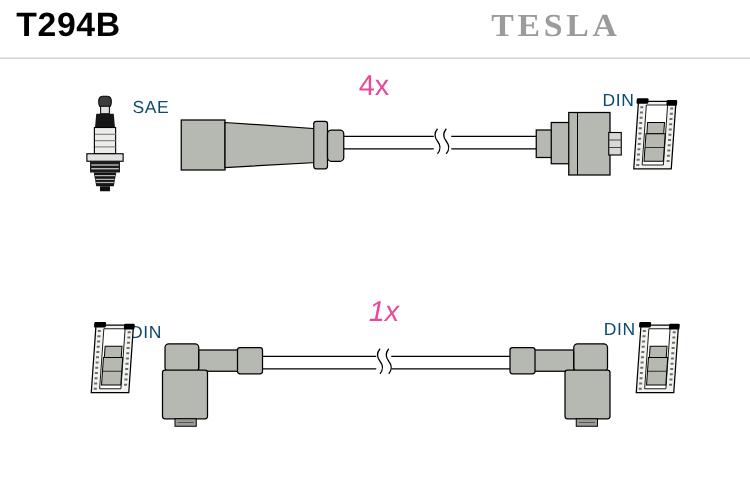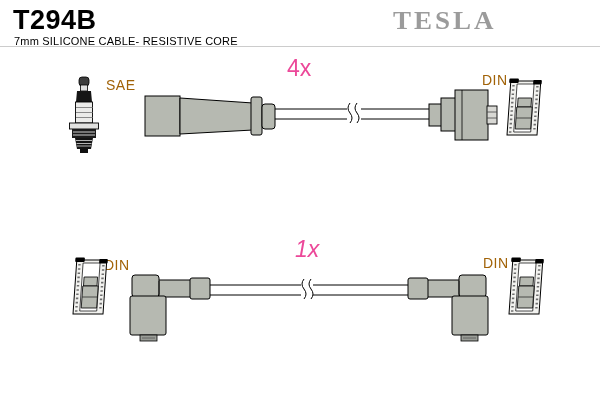--- a/index.html
+++ b/index.html
@@ -12,34 +12,33 @@
   .subtitle{left:14px;top:35px;font-size:11px;letter-spacing:.2px;}
   .brand{
     left:393px;top:6px;font-family:"Liberation Serif",serif;font-weight:bold;
     font-size:27px;letter-spacing:3px;color:#9b9b9b;transform:scaleY(.95);
     transform-origin:top left;
   }
   .rule{position:absolute;left:0;right:0;top:46px;border-top:1px solid #cccccc;height:0;}
   .qty{font-size:23px;color:#ec4899;}
   .qty-top{left:287px;top:55px;}
   .qty-bottom{left:295px;top:236px;font-style:italic;}
-  .term-label{font-size:14px;letter-spacing:.5px;color:#a16207;}
+  .term-label{font-size:14px;letter-spacing:.5px;color:#0c4a6e;}
   .sae-label{left:106px;top:77px;}
   .din-top{left:482px;top:72px;}
   .din-bottom-left{left:104px;top:257px;}
   .din-bottom-right{left:483px;top:255px;}
   svg.art{position:absolute;left:0;top:0;}
 </style>
 </head>
 <body>
 
 <div class="canvas">
 
   <span class="abs part-number">T294B</span>
-  <span class="abs subtitle">7mm SILICONE CABLE- RESISTIVE CORE</span>
   <span class="abs brand">TESLA</span>
   <div class="rule"></div>
 
   <span class="abs qty qty-top">4x</span>
   <span class="abs qty qty-bottom">1x</span>
   <span class="abs term-label sae-label">SAE</span>
   <span class="abs term-label din-top">DIN</span>
   <span class="abs term-label din-bottom-left">DIN</span>
   <span class="abs term-label din-bottom-right">DIN</span>
 

